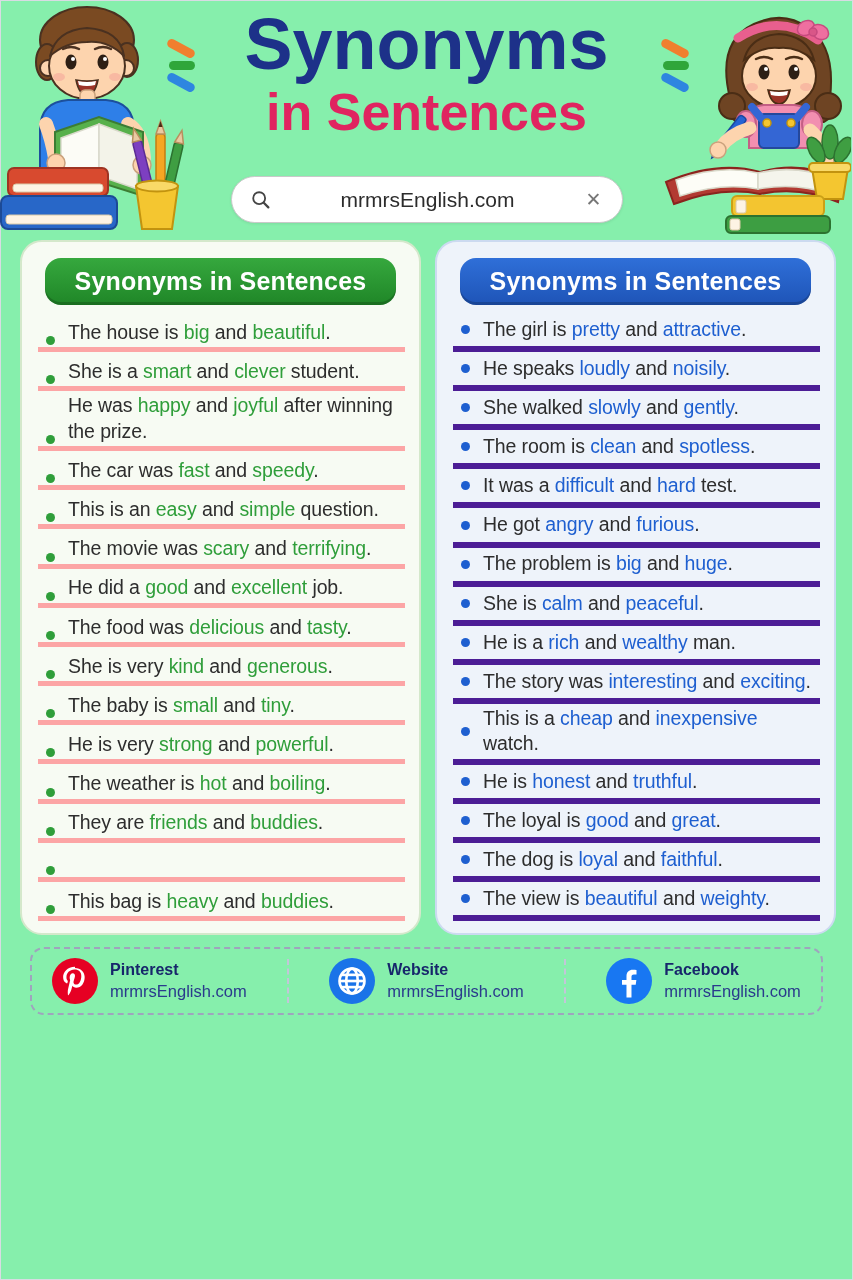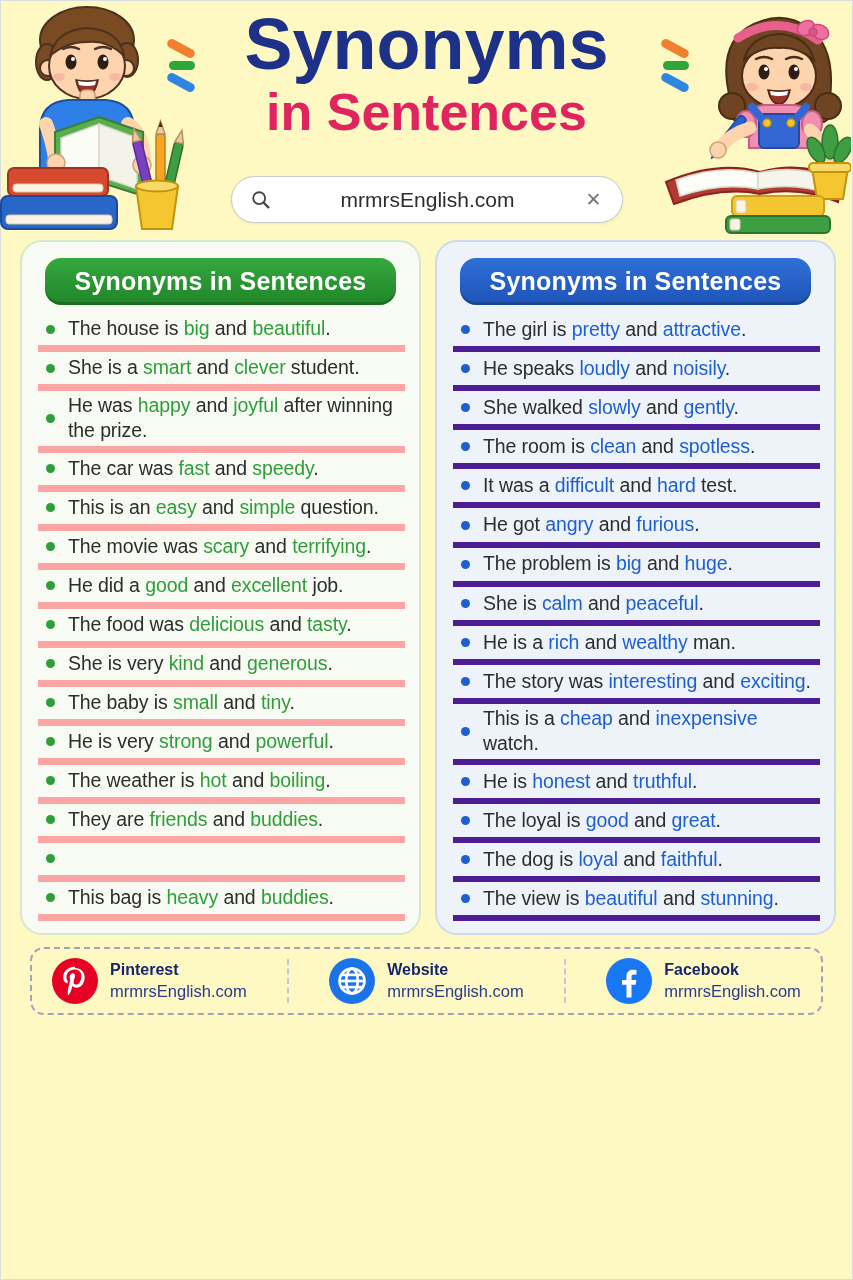--- a/index.html
+++ b/index.html
@@ -1,16 +1,16 @@
 <!DOCTYPE html>
 <html><head>
 <meta charset="utf-8">
 <style>
   html,body{margin:0;padding:0;background:#e9e9e9;}
-  .page{position:relative;width:853px;height:1280px;margin:0 auto;background:#fef9c3;
+  .page{position:relative;width:853px;height:1280px;margin:0 auto;background:#86efac;
         font-family:"Liberation Sans",sans-serif;overflow:hidden;box-shadow:inset 0 0 0 1px #d8dce3;}
 
   
   .header{position:relative;height:232px;}
   .illus{position:absolute;top:0;}
   .illus.left{left:0;}
   .illus.right{right:2px;top:2px;}
   .title-wrap{position:absolute;left:50%;transform:translateX(-50%);top:6px;text-align:center;width:560px;}
   .title1{font-size:72px;font-weight:bold;color:#1d3189;line-height:1.08;}
   .title2{font-size:52px;font-weight:bold;color:#e02460;line-height:1.0;margin-top:2px;}
@@ -31,21 +31,21 @@
   .cards{display:flex;gap:14px;padding:8px 17px 0 20px;}
   .card{flex:1;height:695px;border-radius:22px;display:flex;flex-direction:column;box-sizing:border-box;}
   .card.green{background:#f7fbf3;border:2px solid #d4e8cb;}
   .card.blue{background:#eef3fa;border:2px solid #ccdaf0;}
   .pill{margin:16px auto 4px;padding:9px 30px;border-radius:16px;color:#fff;
         font-size:25px;font-weight:bold;width:max-content;letter-spacing:.2px;}
   .card.green .pill{background:linear-gradient(180deg,#36a83e,#1f8627);box-shadow:inset 0 -3px 0 rgba(0,0,0,.18);}
   .card.blue  .pill{background:linear-gradient(180deg,#2f6fd8,#1e54b7);box-shadow:inset 0 -3px 0 rgba(0,0,0,.18);}
   .col-list{display:flex;flex-direction:column;flex:1;padding:4px 14px 12px 16px;}
   .item{flex:1;display:flex;align-items:center;padding:2px 2px;}
-  .card.green .item{border-bottom:7px solid #fca5a5;}
+  .card.green .item{border-bottom:5px solid #fca5a5;align-items:flex-end;}
   .card.blue  .item{border-bottom:6px solid #4c1d95;}
   .item:last-child{border-bottom:none;}
   .dot{width:9px;height:9px;border-radius:50%;margin:0 13px 0 6px;flex:none;background:var(--accent);}
   .sentence{font-size:19.5px;color:#2d2d2d;line-height:1.3;letter-spacing:-0.1px;}
   .sentence .hl{color:var(--accent);}
 
   
   .footer{margin:12px 30px 0;height:64px;border:2px dashed #9fa4bd;border-radius:14px;
           display:flex;align-items:center;justify-content:space-around;}
   .flink{display:flex;align-items:center;gap:12px;cursor:pointer;}
@@ -315,21 +315,21 @@
           <div class="item">
             <span class="dot"></span>
             <span class="sentence"><span>The loyal is </span><span class="hl">good</span><span> and </span><span class="hl">great</span><span>.</span></span>
           </div>
           <div class="item">
             <span class="dot"></span>
             <span class="sentence"><span>The dog is </span><span class="hl">loyal</span><span> and </span><span class="hl">faithful</span><span>.</span></span>
           </div>
           <div class="item">
             <span class="dot"></span>
-            <span class="sentence"><span>The view is </span><span class="hl">beautiful</span><span> and </span><span class="hl">stunning</span><span>.</span></span>
+            <span class="sentence"><span>The view is </span><span class="hl">beautiful</span><span> and </span><span class="hl">weighty</span><span>.</span></span>
           </div>
         </div>
     </div>
   </div>
 
   <div class="footer">
 
     <div class="flink">
       <svg class="ficon" viewBox="0 0 24 24">
         <circle cx="12" cy="12" r="12" fill="#e60023"></circle>

